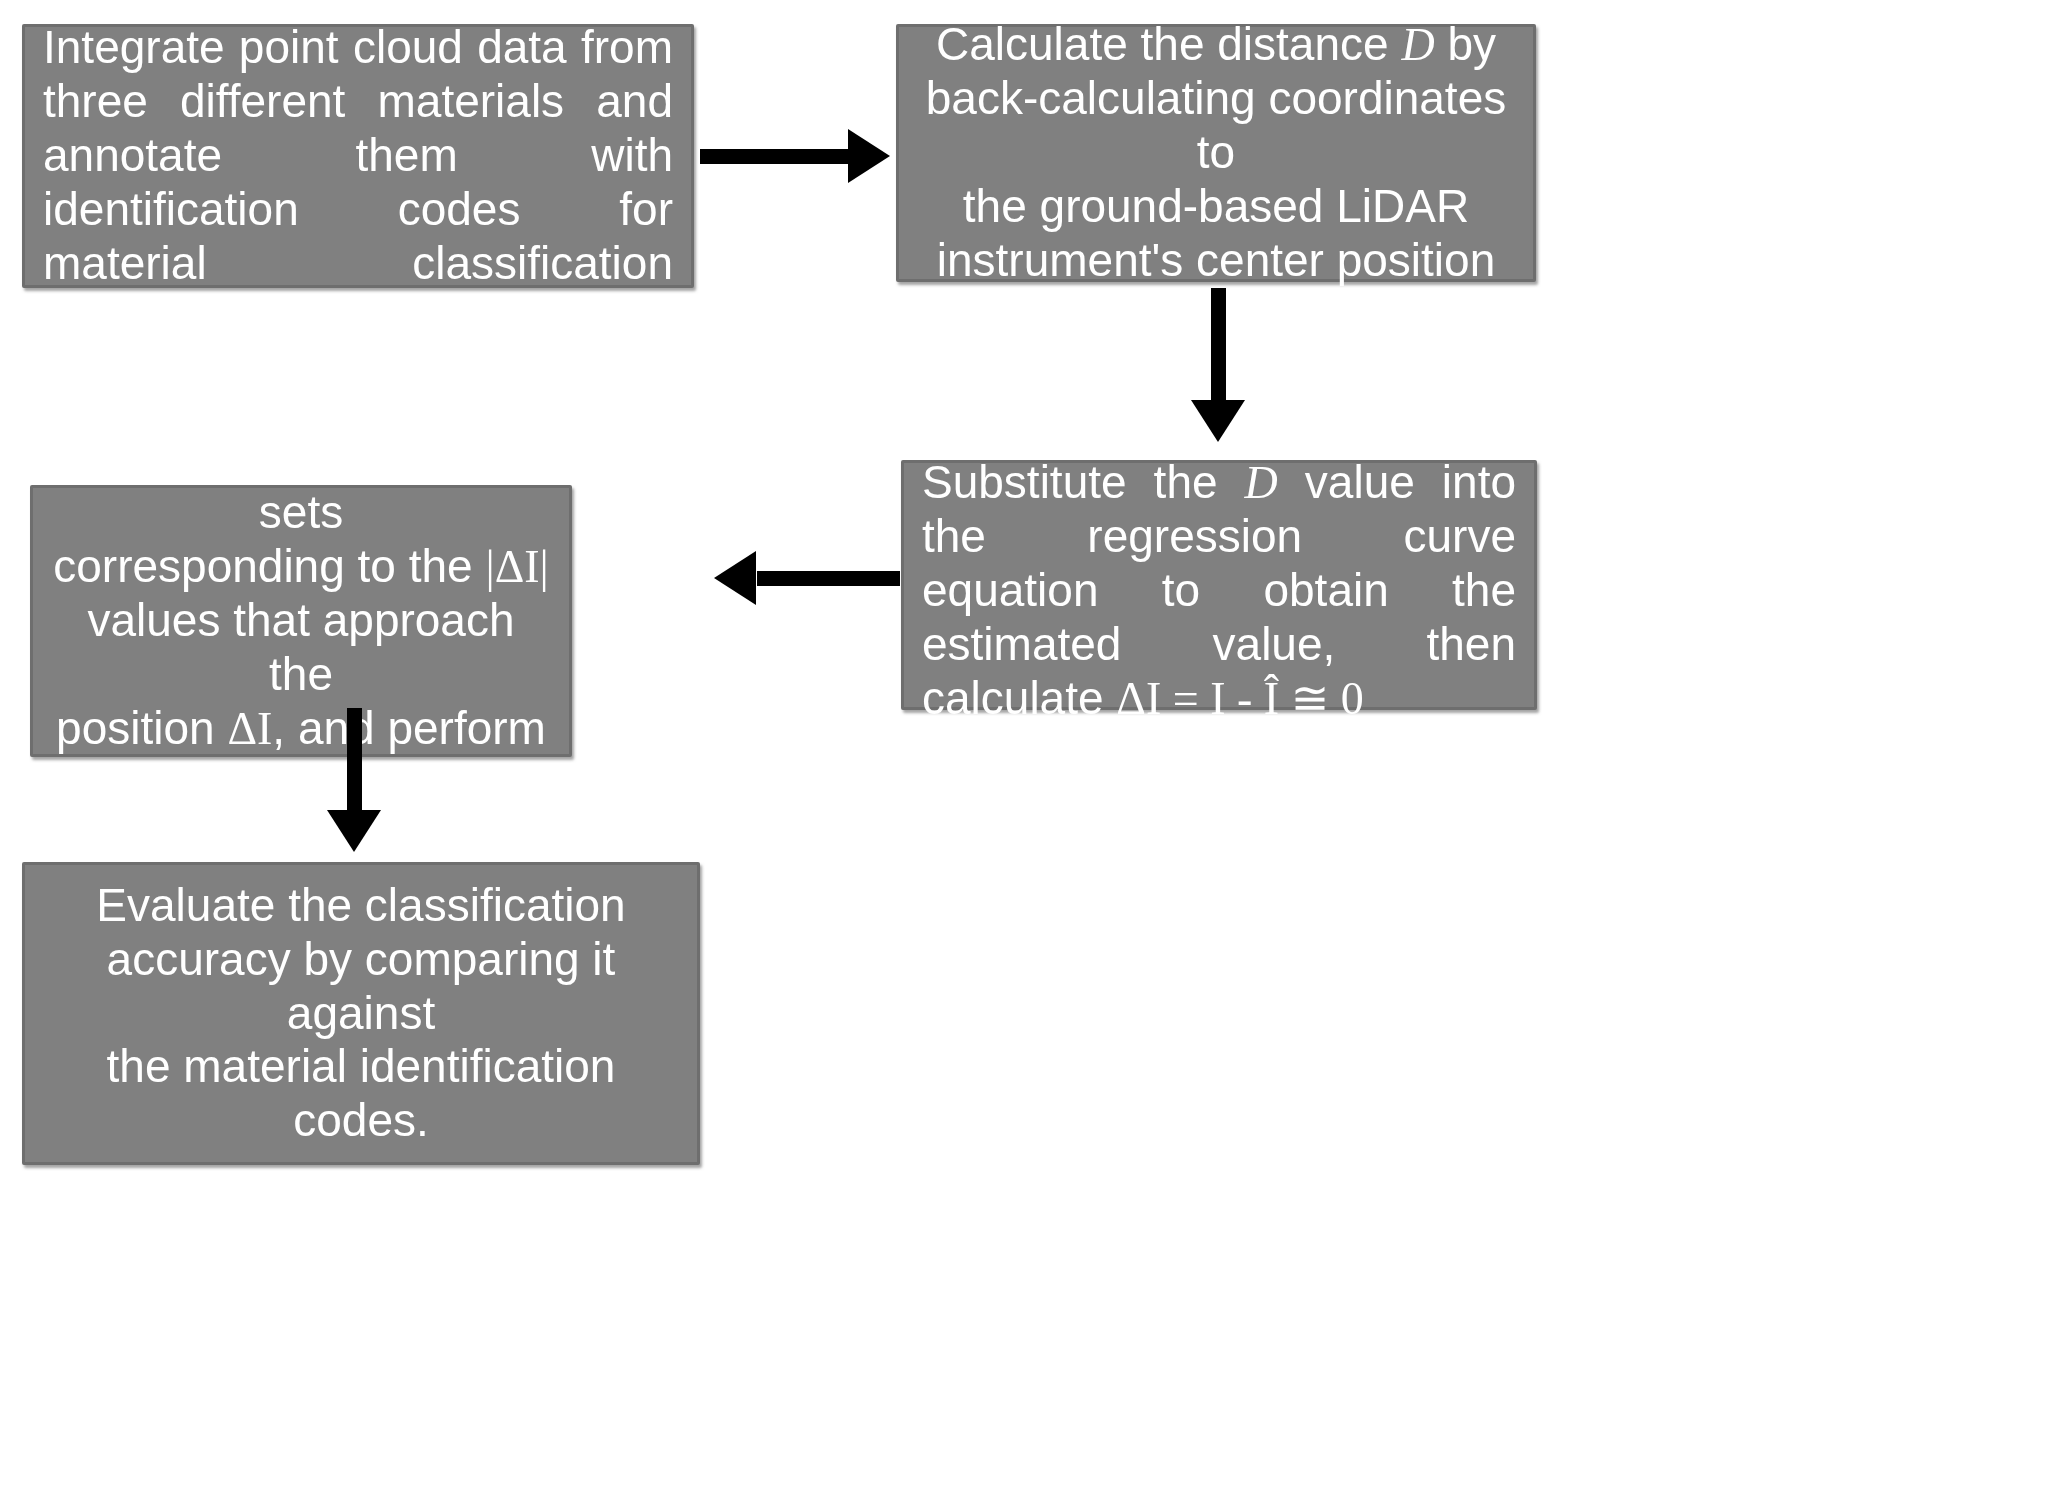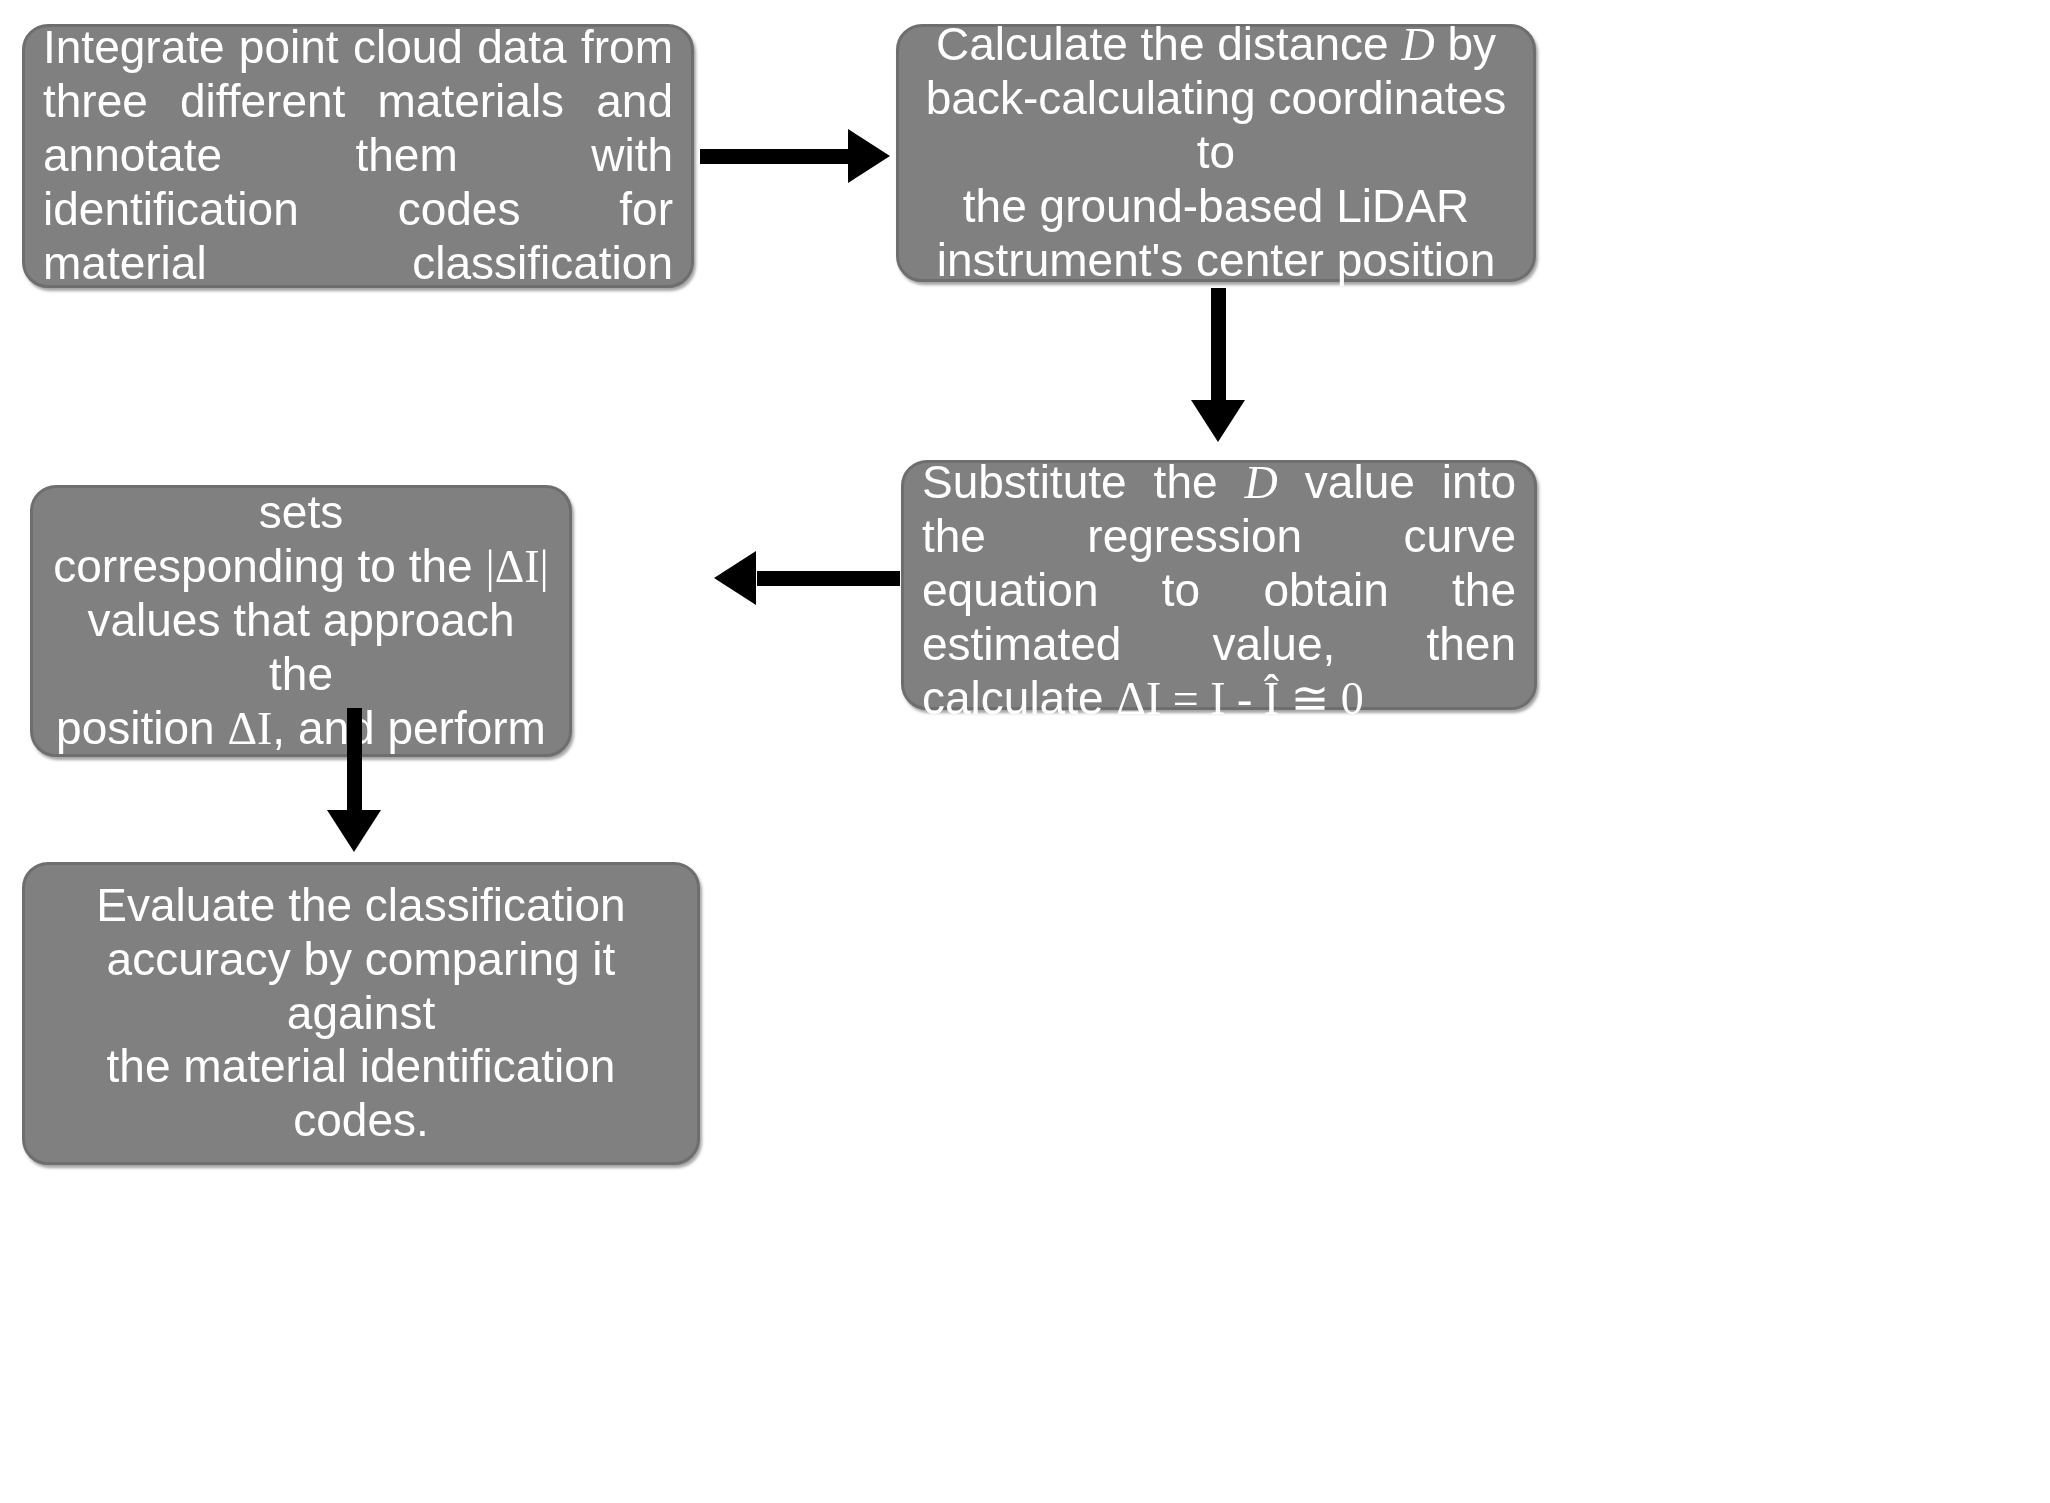--- a/index.html
+++ b/index.html
@@ -15,21 +15,21 @@
     width: 2050px;
     height: 1503px;
     background: #ffffff;
     overflow: hidden;
   }
   .node {
     position: absolute;
     box-sizing: border-box;
     background: #808080;
     border: 3px solid #6e6e6e;
-    border-radius: 26px;
+    border-radius: 2px;
     color: #ffffff;
     display: flex;
     flex-direction: column;
     justify-content: center;
     box-shadow: 2px 3px 3px rgba(90,90,90,0.55);
   }
   .node .txt {
     display: block;
     width: 100%;
     font-size: 46px;

